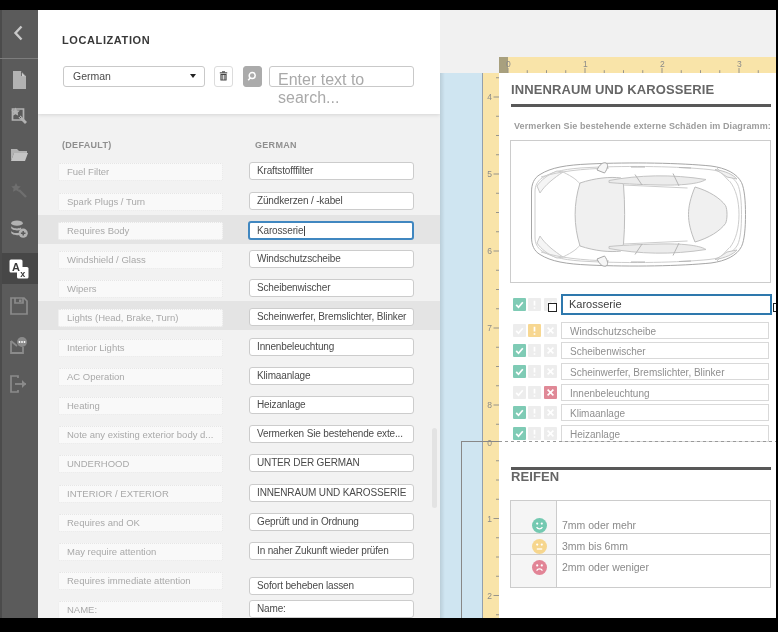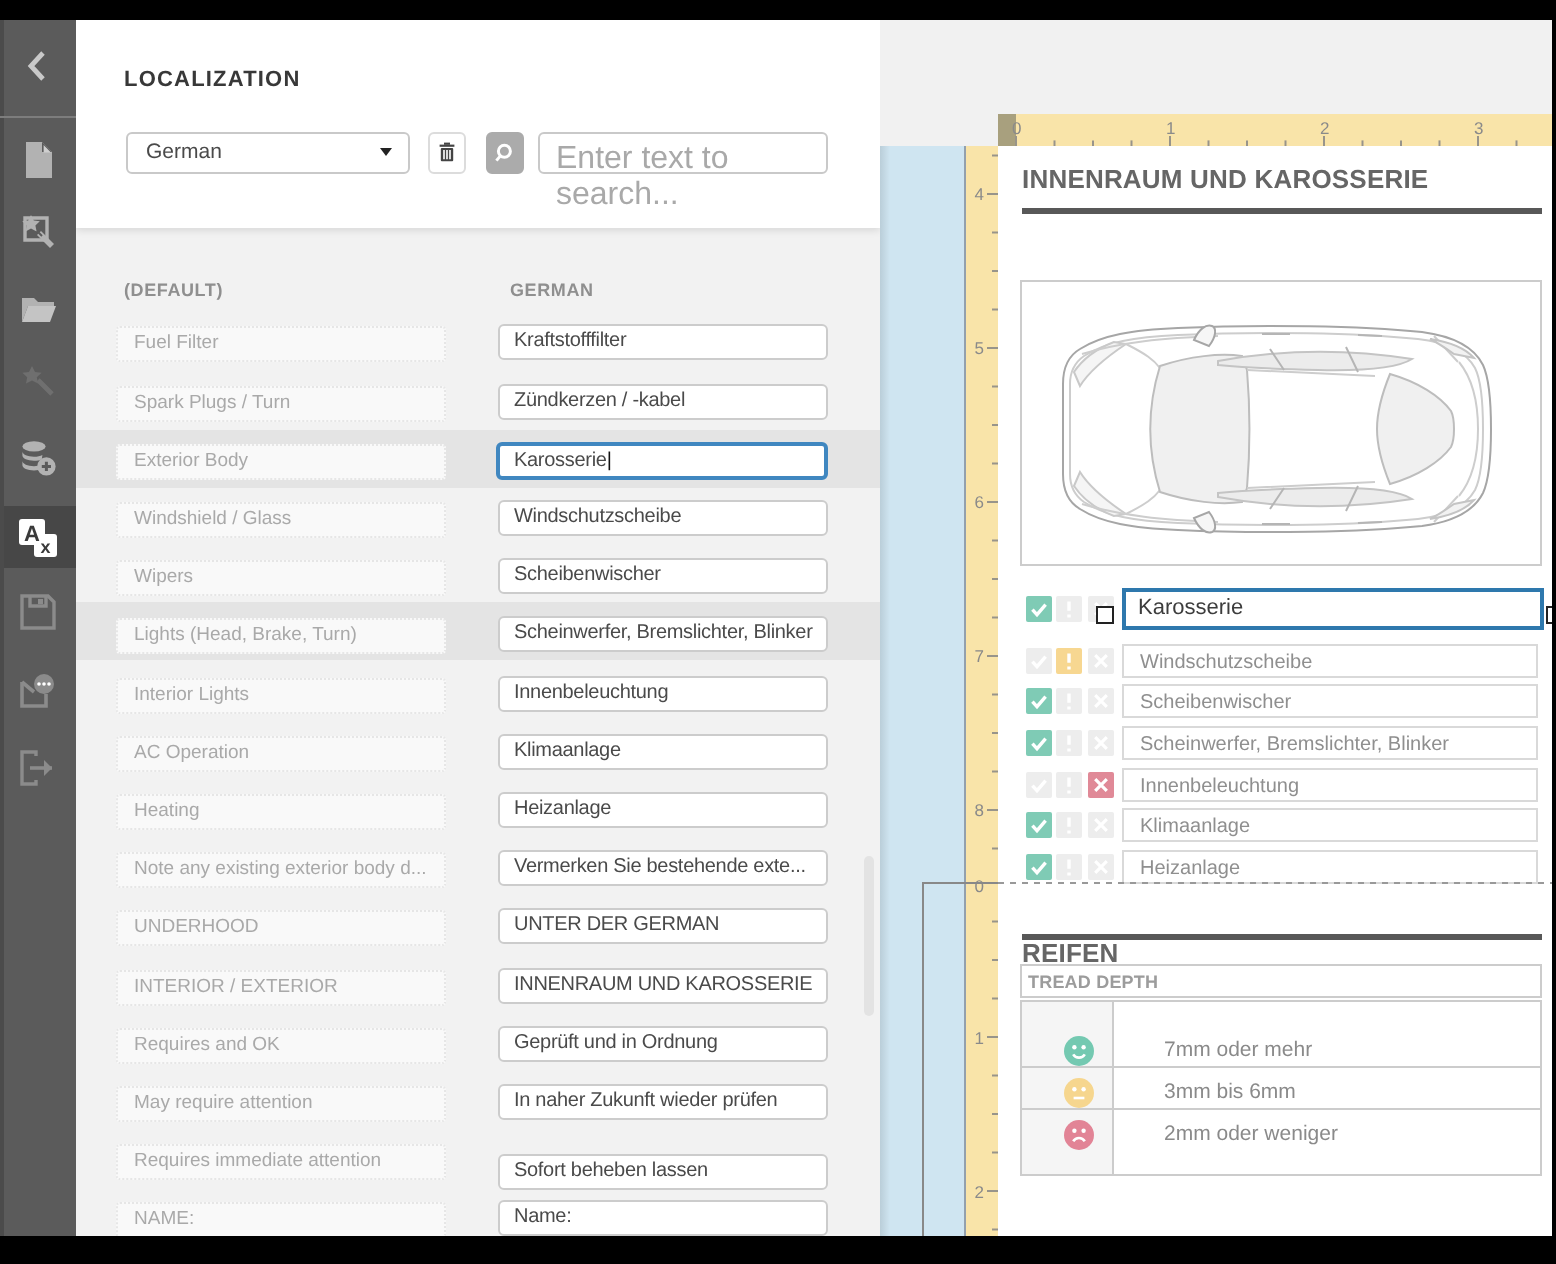--- a/index.html
+++ b/index.html
@@ -55,21 +55,21 @@
           font-size:11px;color:#3d3d3d;line-height:17px;padding-left:6px;box-sizing:border-box;}
   .handle{position:absolute;width:7px;height:7px;background:#fff;border:1px solid #222;}
   .dashline{position:absolute;left:0;width:277px;height:1px;
     background:repeating-linear-gradient(90deg,#999 0 3px,transparent 3px 6px);}
   #treadbox{position:absolute;left:11px;top:409px;width:259px;height:15px;border:1px solid #ccc;}
   #ttable{position:absolute;left:11px;top:427px;width:259px;height:86px;border:1px solid #ccc;}
   #ttable .vline{position:absolute;left:45px;top:0;width:1px;height:100%;background:#ccc;}
   #ttable .hl{position:absolute;left:0;width:100%;height:1px;background:#ccc;}
   .face{position:absolute;left:21px;width:15px;height:15px;border-radius:50%;}
   .face svg{position:absolute;left:0;top:0;}
-  .ttxt{position:absolute;left:51px;font-size:10.5px;color:#8a8a8a;margin-left:20px;}
+  .ttxt{position:absolute;left:51px;font-size:10.5px;color:#8a8a8a;}
 </style>
 </head>
 <body>
 
   <div class="abs" id="toolbar">
     <div class="edge"></div>
     <svg class="ticon" style="top:13px" viewBox="0 0 20 20">
       <path d="M12.5 3.5 L6.5 10 L12.5 16.5" fill="none" stroke="#c9c9c9" stroke-width="2.4"></path>
     </svg>
     <div style="position:absolute;left:0;top:48px;width:100%;height:1px;background:#7d7d7d"></div>
@@ -160,21 +160,21 @@
     </div>
     <div class="colhead" style="left:24px">(DEFAULT)</div>
     <div class="colhead" style="left:217px">GERMAN</div>
     <div class="band" style="top:204.5px"></div>
     <div class="band" style="top:291px"></div>
     <div id="rows">
       <div class="lbox" style="top:153.4px">Fuel Filter</div>
       <div class="gin" style="top:152.4px">Kraftstofffilter</div>
       <div class="lbox" style="top:182.6px">Spark Plugs / Turn</div>
       <div class="gin" style="top:181.6px">Zündkerzen / -kabel</div>
-      <div class="lbox" style="top:211.8px">Exterior Body</div>
+      <div class="lbox" style="top:211.8px">Requires Body</div>
       <div class="gin sel" style="top:210.8px">Karosserie<span style="color:#111">|</span></div>
       <div class="lbox" style="top:241px">Windshield / Glass</div>
       <div class="gin" style="top:240px">Windschutzscheibe</div>
       <div class="lbox" style="top:270.2px">Wipers</div>
       <div class="gin" style="top:269.2px">Scheibenwischer</div>
       <div class="lbox" style="top:299.4px">Lights (Head, Brake, Turn)</div>
       <div class="gin" style="top:298.4px">Scheinwerfer, Bremslichter, Blinker</div>
       <div class="lbox" style="top:328.6px">Interior Lights</div>
       <div class="gin" style="top:327.6px">Innenbeleuchtung</div>
       <div class="lbox" style="top:357.8px">AC Operation</div>
@@ -262,20 +262,21 @@
         <line x1="259.25" y1="13.2" x2="259.25" y2="16" stroke="#98948a" stroke-width="1"></line>
       </svg>
       <div class="rnum" style="left:7px;top:2px">0</div>
       <div class="rnum" style="left:84px;top:2px">1</div>
       <div class="rnum" style="left:161px;top:2px">2</div>
       <div class="rnum" style="left:238px;top:2px">3</div>
     </div>
     <div id="page">
       <div class="h1" style="top:9px">INNENRAUM UND KAROSSERIE</div>
       <div class="hrule" style="top:30.5px"></div>
+      <div class="smallb" style="left:15px;top:48px;white-space:nowrap">Vermerken Sie bestehende externe Schäden im Diagramm:</div>
       <div id="carbox">
         <svg width="257" height="139" viewBox="0 0 257 139" id="carsvg">
   <g fill="none" stroke="#a6a6a6" stroke-width="1">
     <path d="M20.5 51 L20.5 96 C20.5 104 23 110 29 113.5 C40 120.5 55 123 78 124 C120 126 170 125 200 122 C215 120 226 114.5 230.5 105.5 C233.5 99 234.5 87 234.5 73.5 C234.5 60 233.5 48 230.5 41.5 C226 32.5 215 27 200 25 C170 22 120 21 78 23 C55 24 40 26.5 29 33.5 C23 37 20.5 43 20.5 51 Z" fill="#fff"></path>
     <path d="M24 51 C24 45 26 40.5 31 37 C42 30 56 27.5 78 26.5 C120 24.5 168 25.5 198 28.5 C212 30 222 35 226.5 43 C229.5 49 230.5 61 230.5 73.5 C230.5 86 229.5 98 226.5 104 C222 112 212 117 198 118.5 C168 121.5 120 122.5 78 120.5 C56 119.5 42 117 31 110 C26 106.5 24 102 24 96 Z" stroke="#cdcdcd"></path>
     <path d="M26 45 C30 39 37 33.5 46 30 L52 31 C43 37 34 44 29 52 Z" fill="#f5f5f5" stroke="#c9c9c9"></path>
     <path d="M26 102 C30 108 37 113.5 46 117 L52 116 C43 110 34 103 29 95 Z" fill="#f5f5f5" stroke="#c9c9c9"></path>
     <path d="M30 36 C50 30 70 28 98 27 M30 111 C50 117 70 119 98 120" stroke="#cdcdcd"></path>
     <path d="M52 31 C62 36 66 39 69 43 M52 116 C62 111 66 108 69 104" stroke="#cdcdcd"></path>
     <path d="M69 42 C84 37 99 35.5 110 37 L112.5 44 C114 62 114 85 112.5 103 L110 110 C99 111.5 84 110 69 105 C62.5 84 62.5 63 69 42 Z" fill="#f0f0f0" stroke="#bdbdbd"></path>
@@ -426,23 +427,20 @@
           </svg>
         </div>
         <div class="rowtxt" style="top:351.8px">Heizanlage</div>
       </div>
       <div id="seltxt">Karosserie</div>
       <div class="handle" style="left:48.5px;top:229.5px"></div>
       <div class="handle" style="left:273.5px;top:229.5px"></div>
       <div class="dashline" style="top:368px"></div>
       <div class="h1" style="top:396px">REIFEN</div>
       <div class="hrule" style="top:393.5px"></div>
-      <div id="treadbox">
-        <div class="smallb" style="left:3px;top:3px">TREAD DEPTH</div>
-      </div>
       <div id="ttable">
         <div style="position:absolute;left:0;top:0;width:45px;height:100%;background:#f5f5f5"></div>
         <div class="vline"></div>
         <div class="hl" style="top:32px"></div>
         <div class="hl" style="top:53px"></div>
         <div class="face" style="top:16.5px;background:#74c9b1">
           <svg width="15" height="15">
             <circle cx="5.2" cy="5.6" r="1.1" fill="#fff"></circle>
             <circle cx="9.8" cy="5.6" r="1.1" fill="#fff"></circle>
             <path d="M4.6 9.2a3.4 3.4 0 0 0 5.8 0" fill="none" stroke="#fff" stroke-width="1.3"></path>

